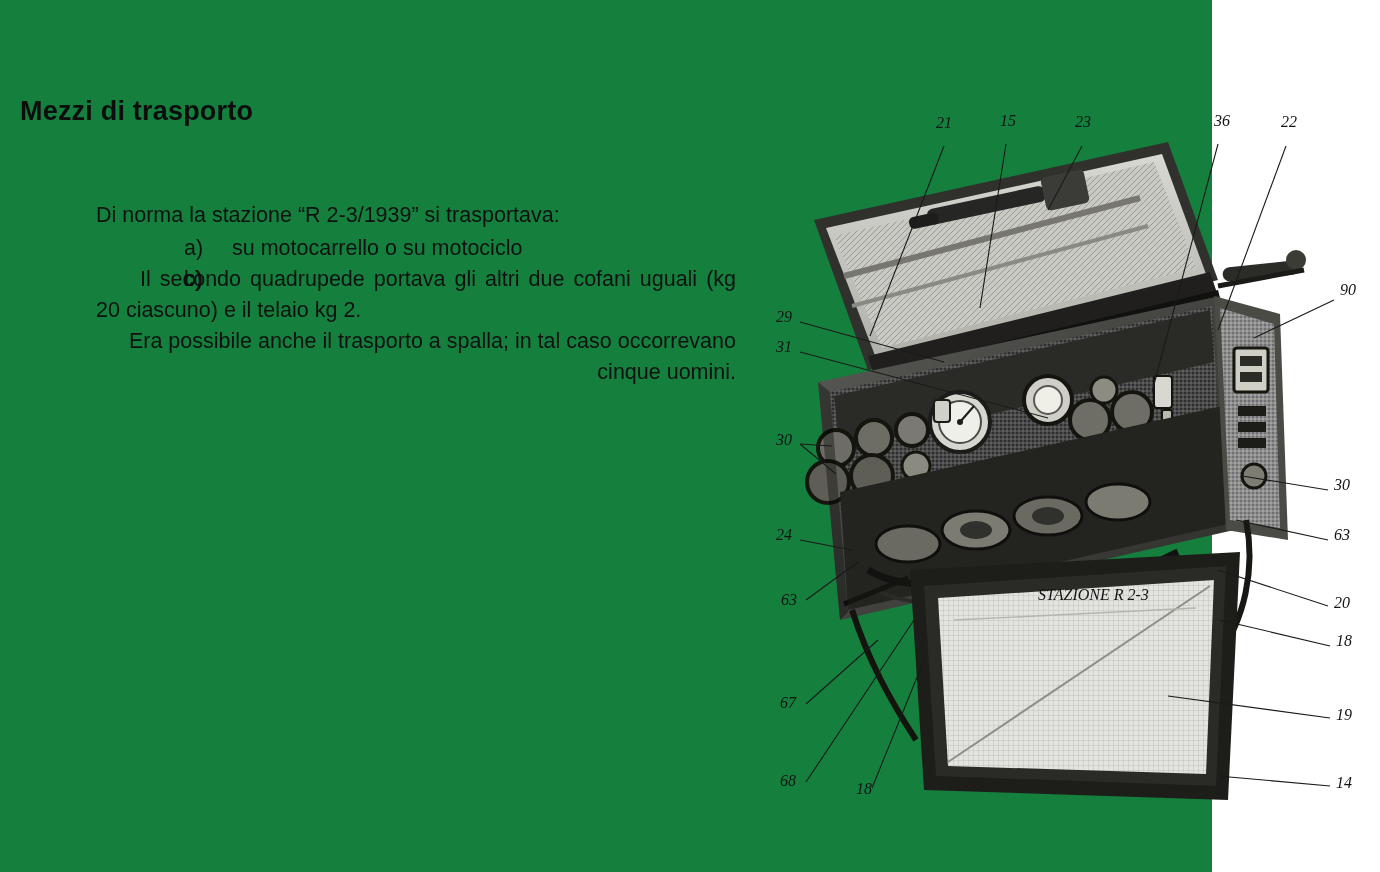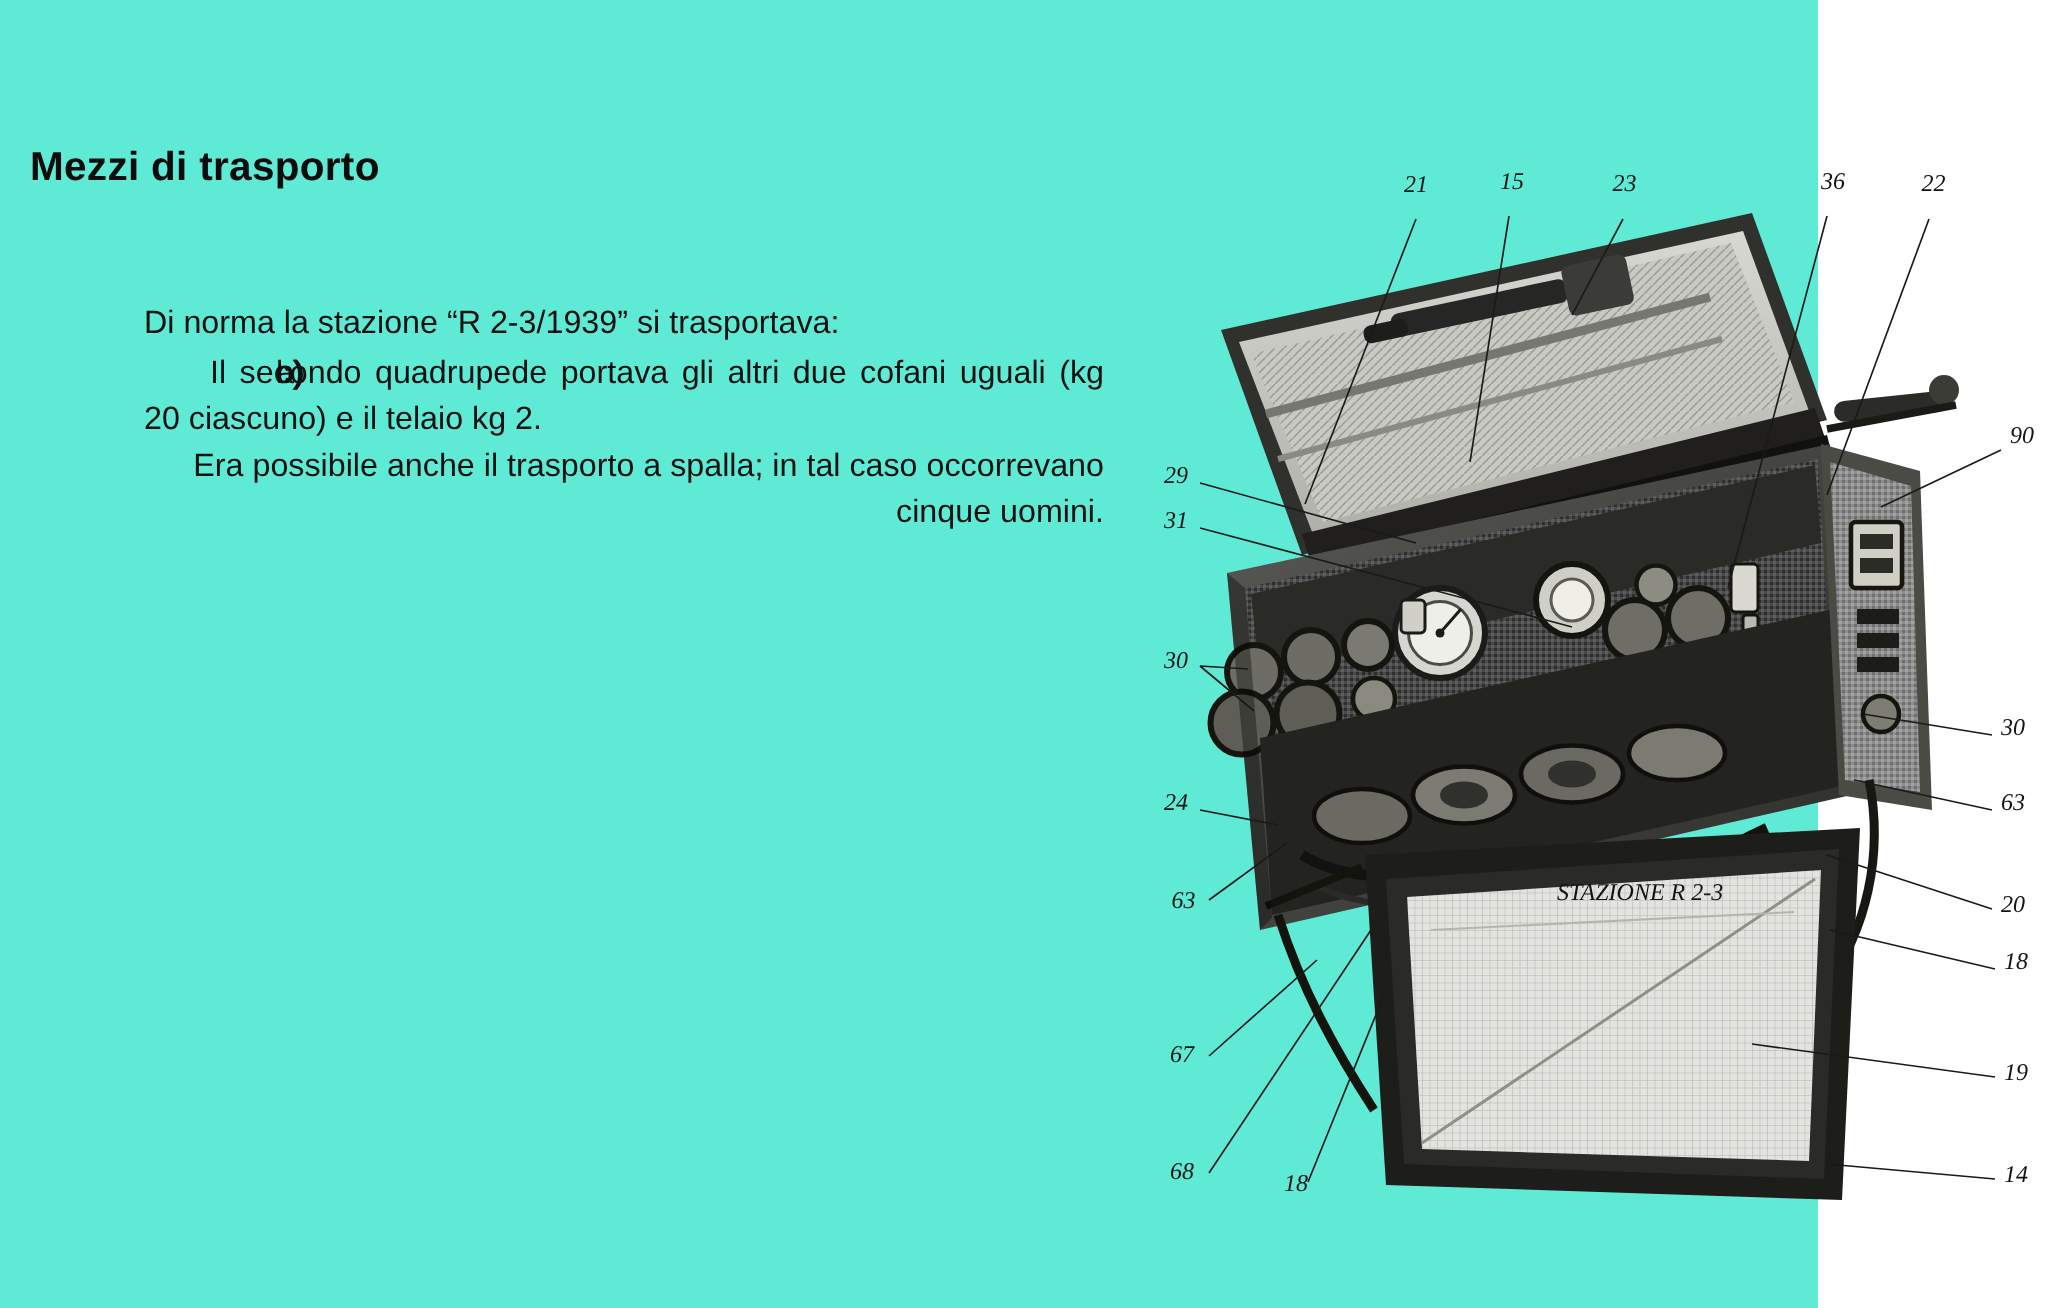--- a/index.html
+++ b/index.html
@@ -14,21 +14,21 @@
     overflow: hidden;
     font-family: "Liberation Sans", sans-serif;
     color: #111111;
   }
 
   #slide {
     position: absolute;
     left: 0; top: 0;
     width: 1212px;
     height: 872px;
-    background: #5eead4;
+    background: #15803d;
   }
 
   
   #title {
     position: absolute;
     left: 20px;
     top: 78px;
     font-size: 27px;
     font-weight: bold;
     letter-spacing: 0.2px;
@@ -129,20 +129,21 @@
 
   <h1 id="title">Mezzi di trasporto</h1>
 
   <div id="textblock">
 
     <p id="intro-line">Di norma la stazione “R 2-3/1939” si trasportava:</p>
 
     <ul class="lettered">
       <li>
         <span class="marker">a)</span>
+        <span class="li-body nojust">su motocarrello o su motociclo</span>
       </li>
       <li>
         <span class="marker">b)</span>
       </li>
       <li>
         <span class="marker">c)</span>
       </li>
     </ul>
 
     <p class="para indent">Il secondo quadrupede portava gli altri due cofani uguali (kg 20 ciascuno) e il telaio kg 2.</p>

